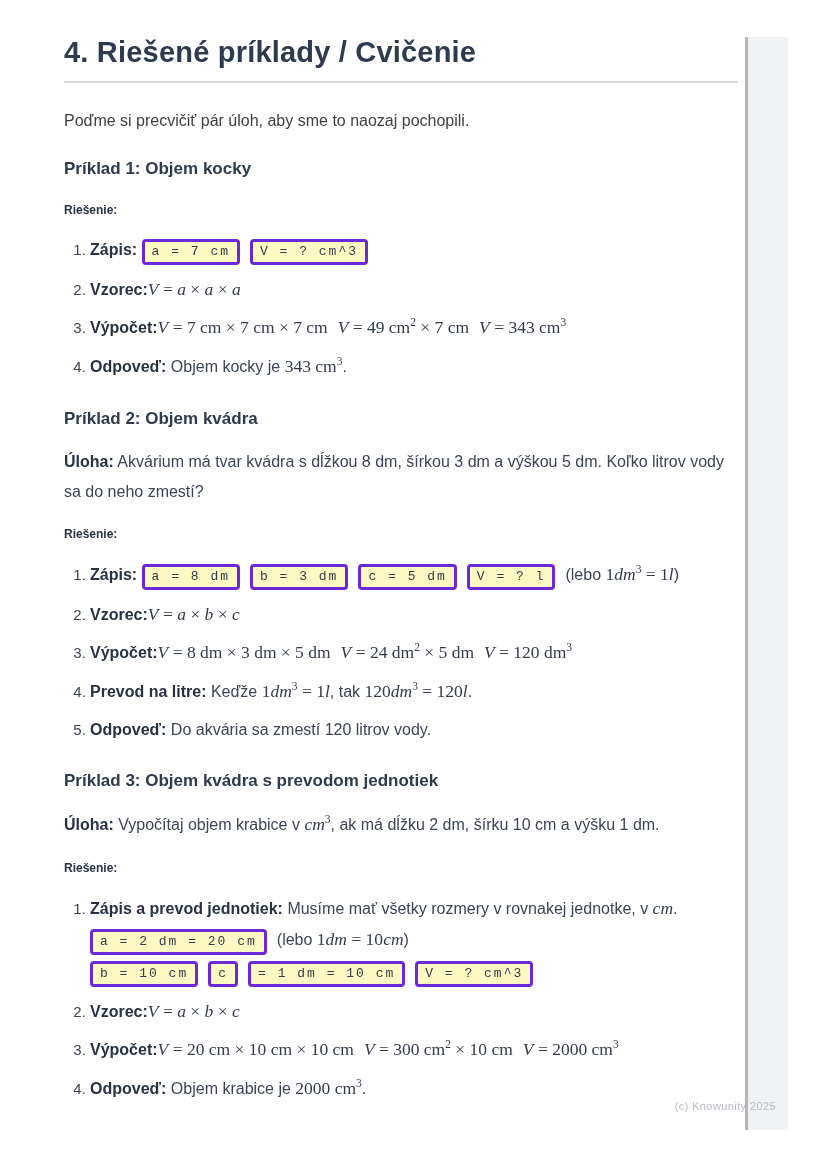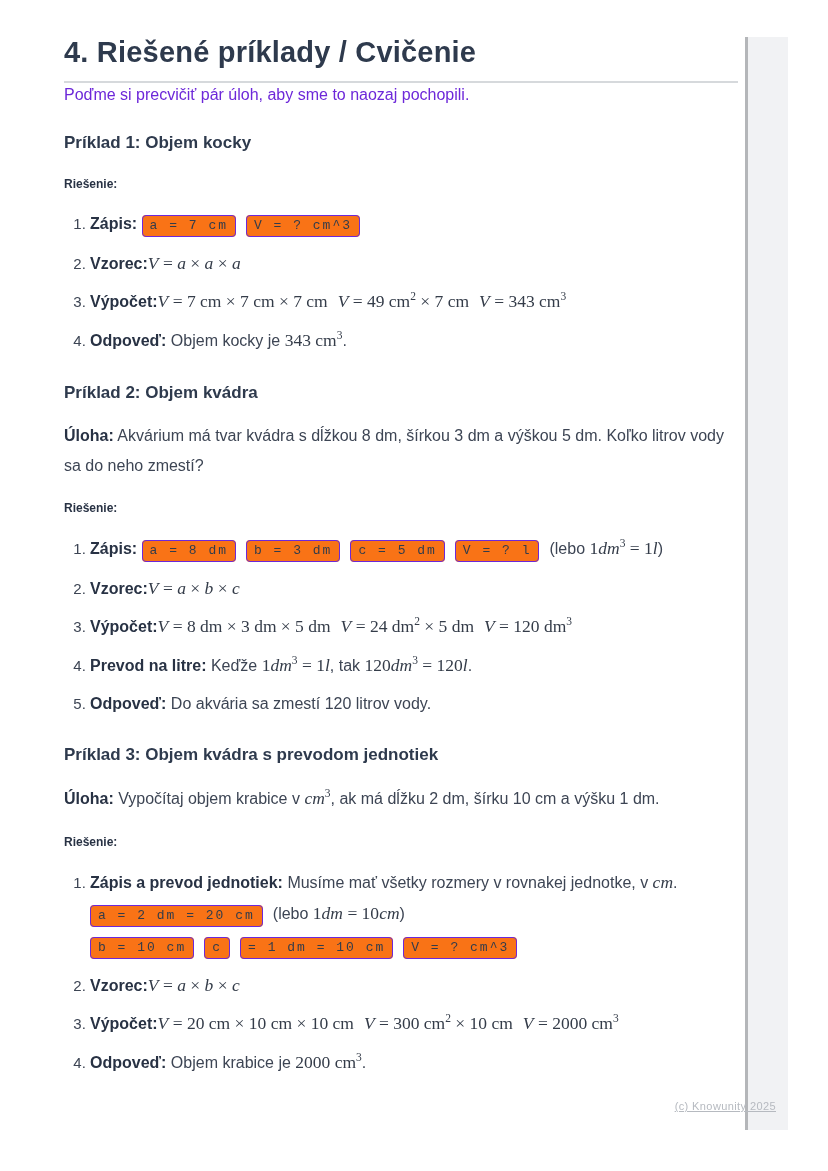--- a/index.html
+++ b/index.html
@@ -4,42 +4,42 @@
 <style>
   html,body{margin:0;padding:0;}
   body{
     width:828px;height:1171px;position:relative;background:#ffffff;
     font-family:"Liberation Sans",sans-serif;overflow:hidden;
     color:#3d4554;
   }
   .content{position:absolute;left:64px;top:36px;width:674px;z-index:2;}
   h1{font-size:29px;line-height:33px;font-weight:700;color:#2e3a4d;margin:0;letter-spacing:.2px;}
   .rule{height:2px;background:#d6d9dc;margin-top:12px;}
-  .intro{margin:0 0 0;font-size:16px;line-height:24px;color:#6d28d9;}
+  .intro{margin:26px 0 0;font-size:16px;line-height:24px;color:#404040;}
   h2{font-size:17px;line-height:28px;font-weight:700;color:#2e3a4d;margin:22px 0 0;}
   p.task{margin:14px 0 0;font-size:16px;line-height:30px;color:#3d4554;}
   p.sol{margin:12px 0 0;font-size:12px;line-height:30px;}
   strong.lbl{font-weight:700;color:#283244;}
   ol.steps{margin:10px 0 0;padding-left:26px;}
   ol.steps li{margin-bottom:7px;font-size:16px;line-height:30px;color:#3d4554;}
   ol.steps li::marker{color:#3d4554;font-size:15px;}
   .rt{font-size:16px;color:#3d4554;}
   .mi{font-family:"Liberation Serif",serif;font-style:italic;font-size:17.5px;color:#343c49;}
   .mr{font-family:"Liberation Serif",serif;font-size:17.5px;color:#343c49;}
   .msup{font-family:"Liberation Serif",serif;font-size:11.5px;color:#343c49;position:relative;top:-7px;}
   .chip{
     font-family:"Liberation Mono","DejaVu Sans Mono",monospace;
     font-size:13px;letter-spacing:2px;color:#333c4b;
-    background:#f97316;border:1px solid #6d28d9;border-radius:4px;
+    background:#fef9c3;border:3px solid #6d28d9;border-radius:4px;
     padding:2px 7px 3px 7px;margin-right:10px;white-space:nowrap;
   }
   .gap{display:inline-block;width:10px;}
   .footer{
     position:absolute;top:1100px;right:52px;z-index:3;
-    font-size:11px;letter-spacing:.4px;color:#b6bac0;text-decoration:underline;
+    font-size:11px;letter-spacing:.4px;color:#b6bac0;
   }
   .scrollbar{
     position:absolute;left:745px;top:37px;width:40px;height:1093px;z-index:1;
     background:#f1f2f4;border-left:3px solid #b4b6b9;
   }
 </style>
 </head>
 <body>
 
 <div class="content">

